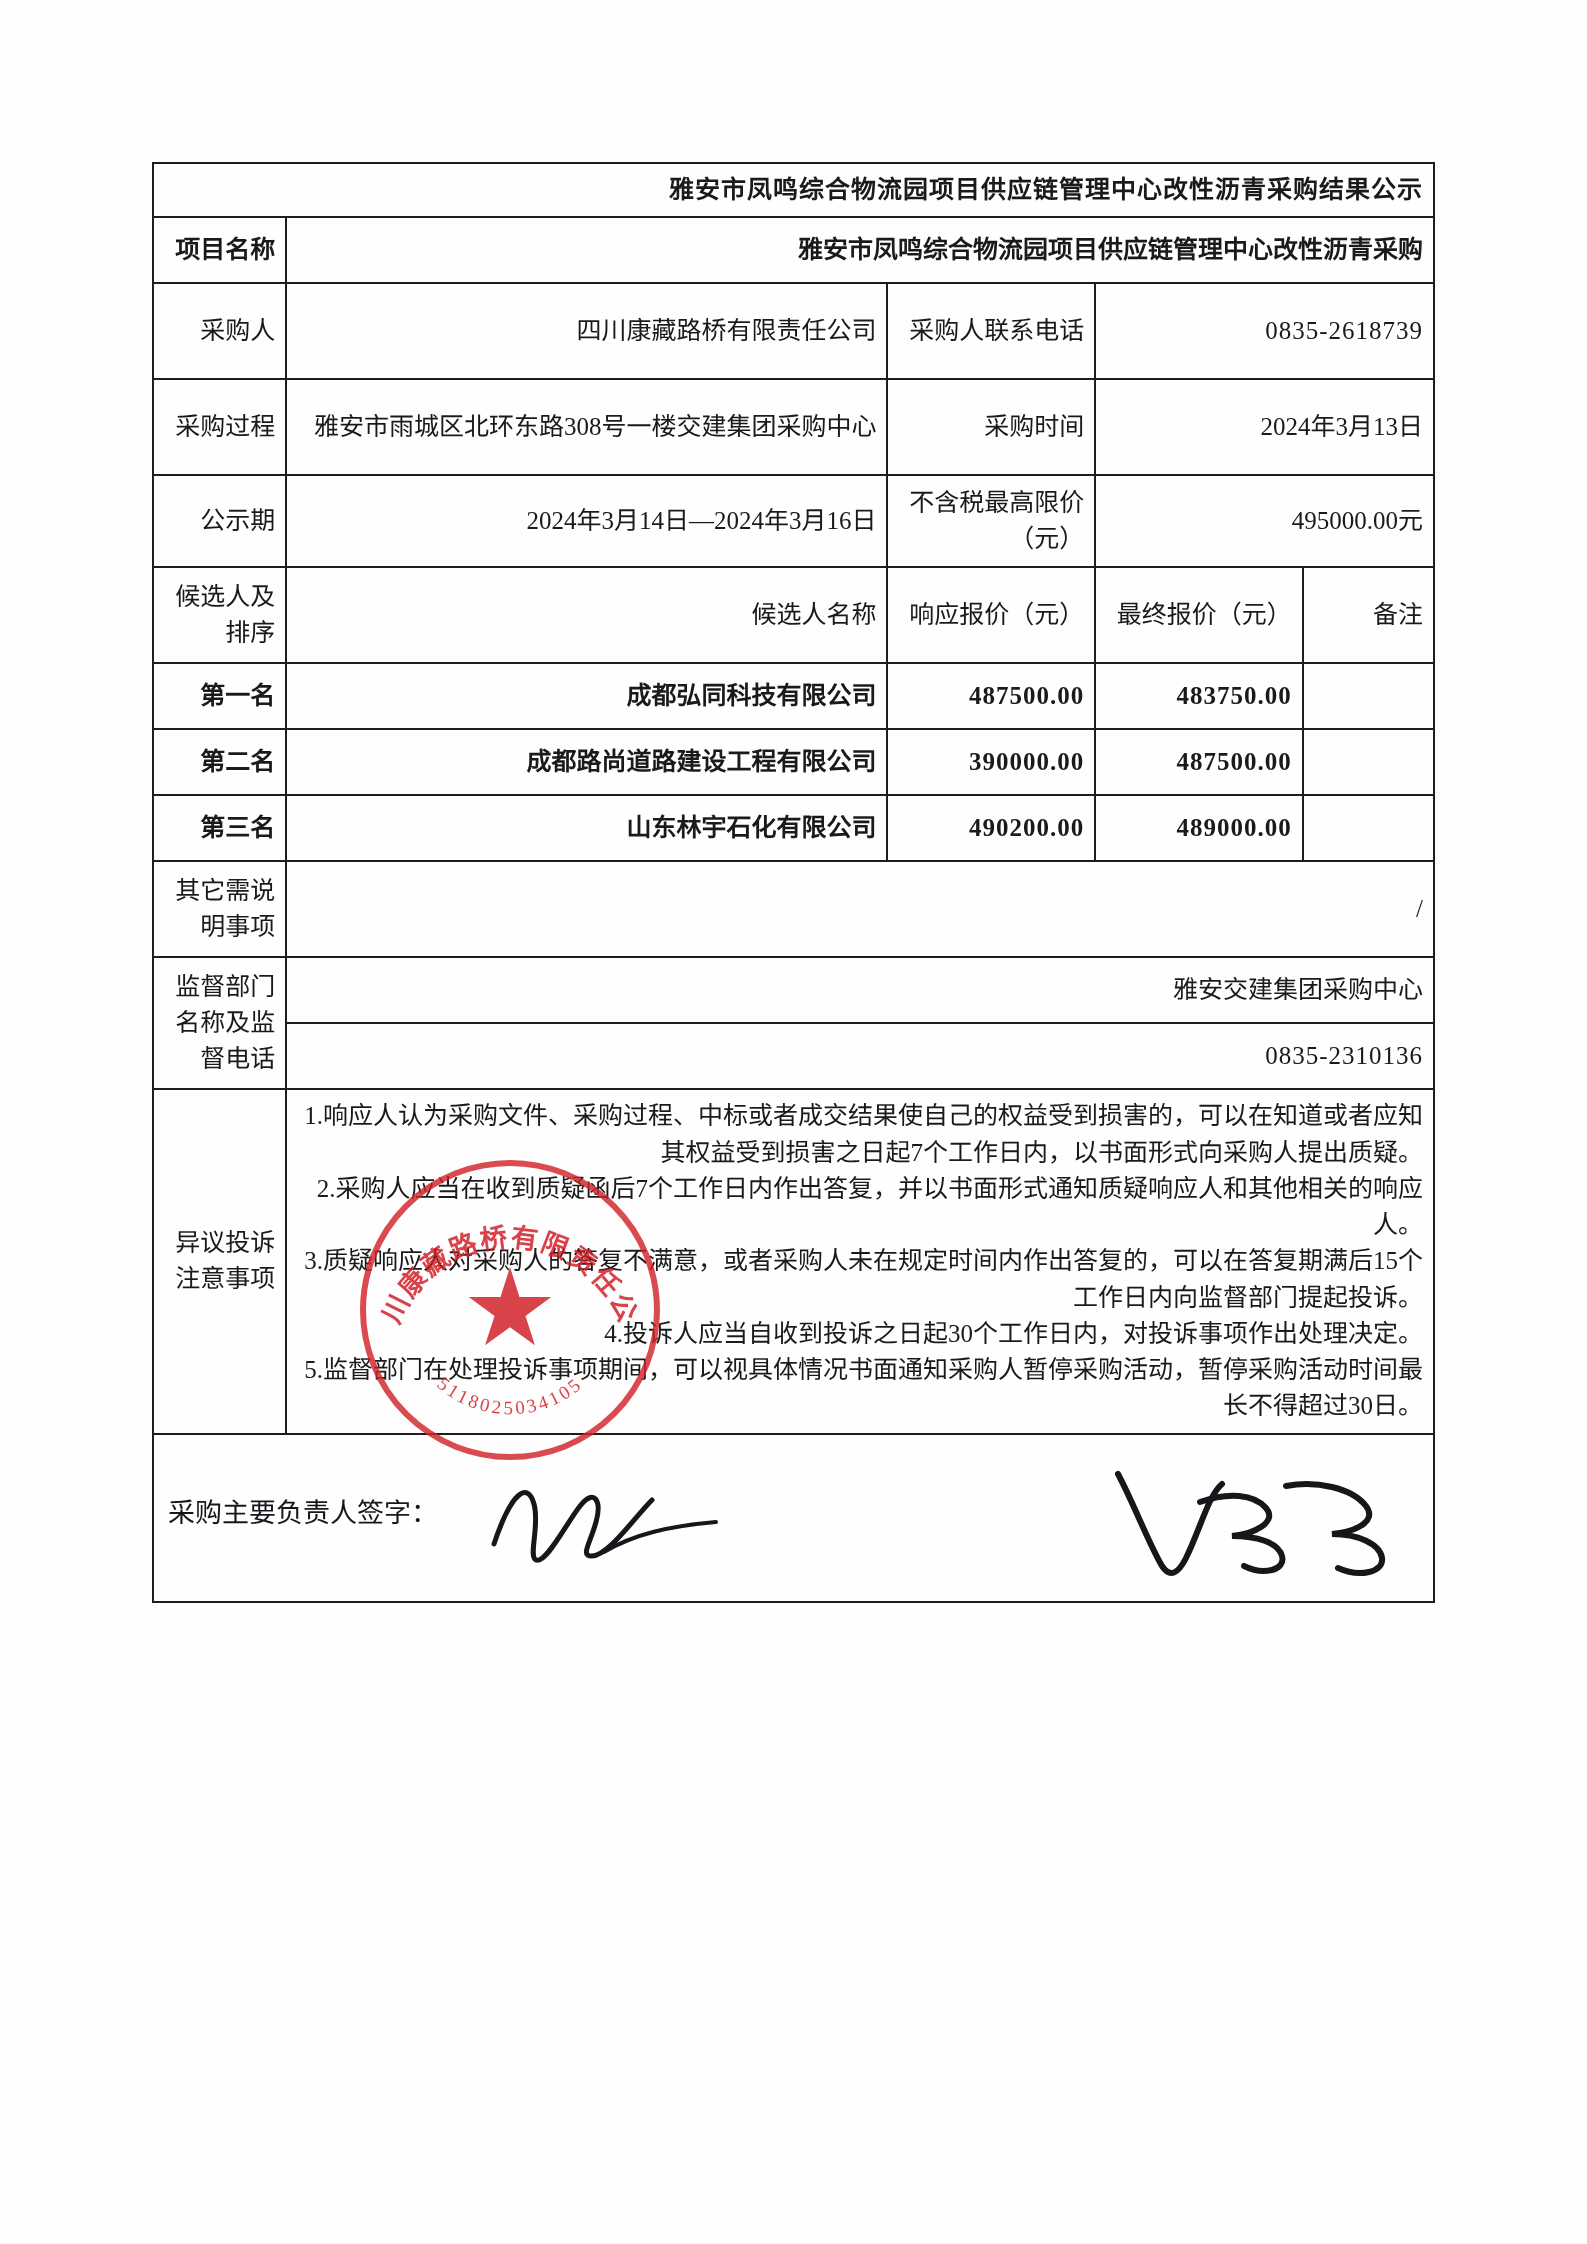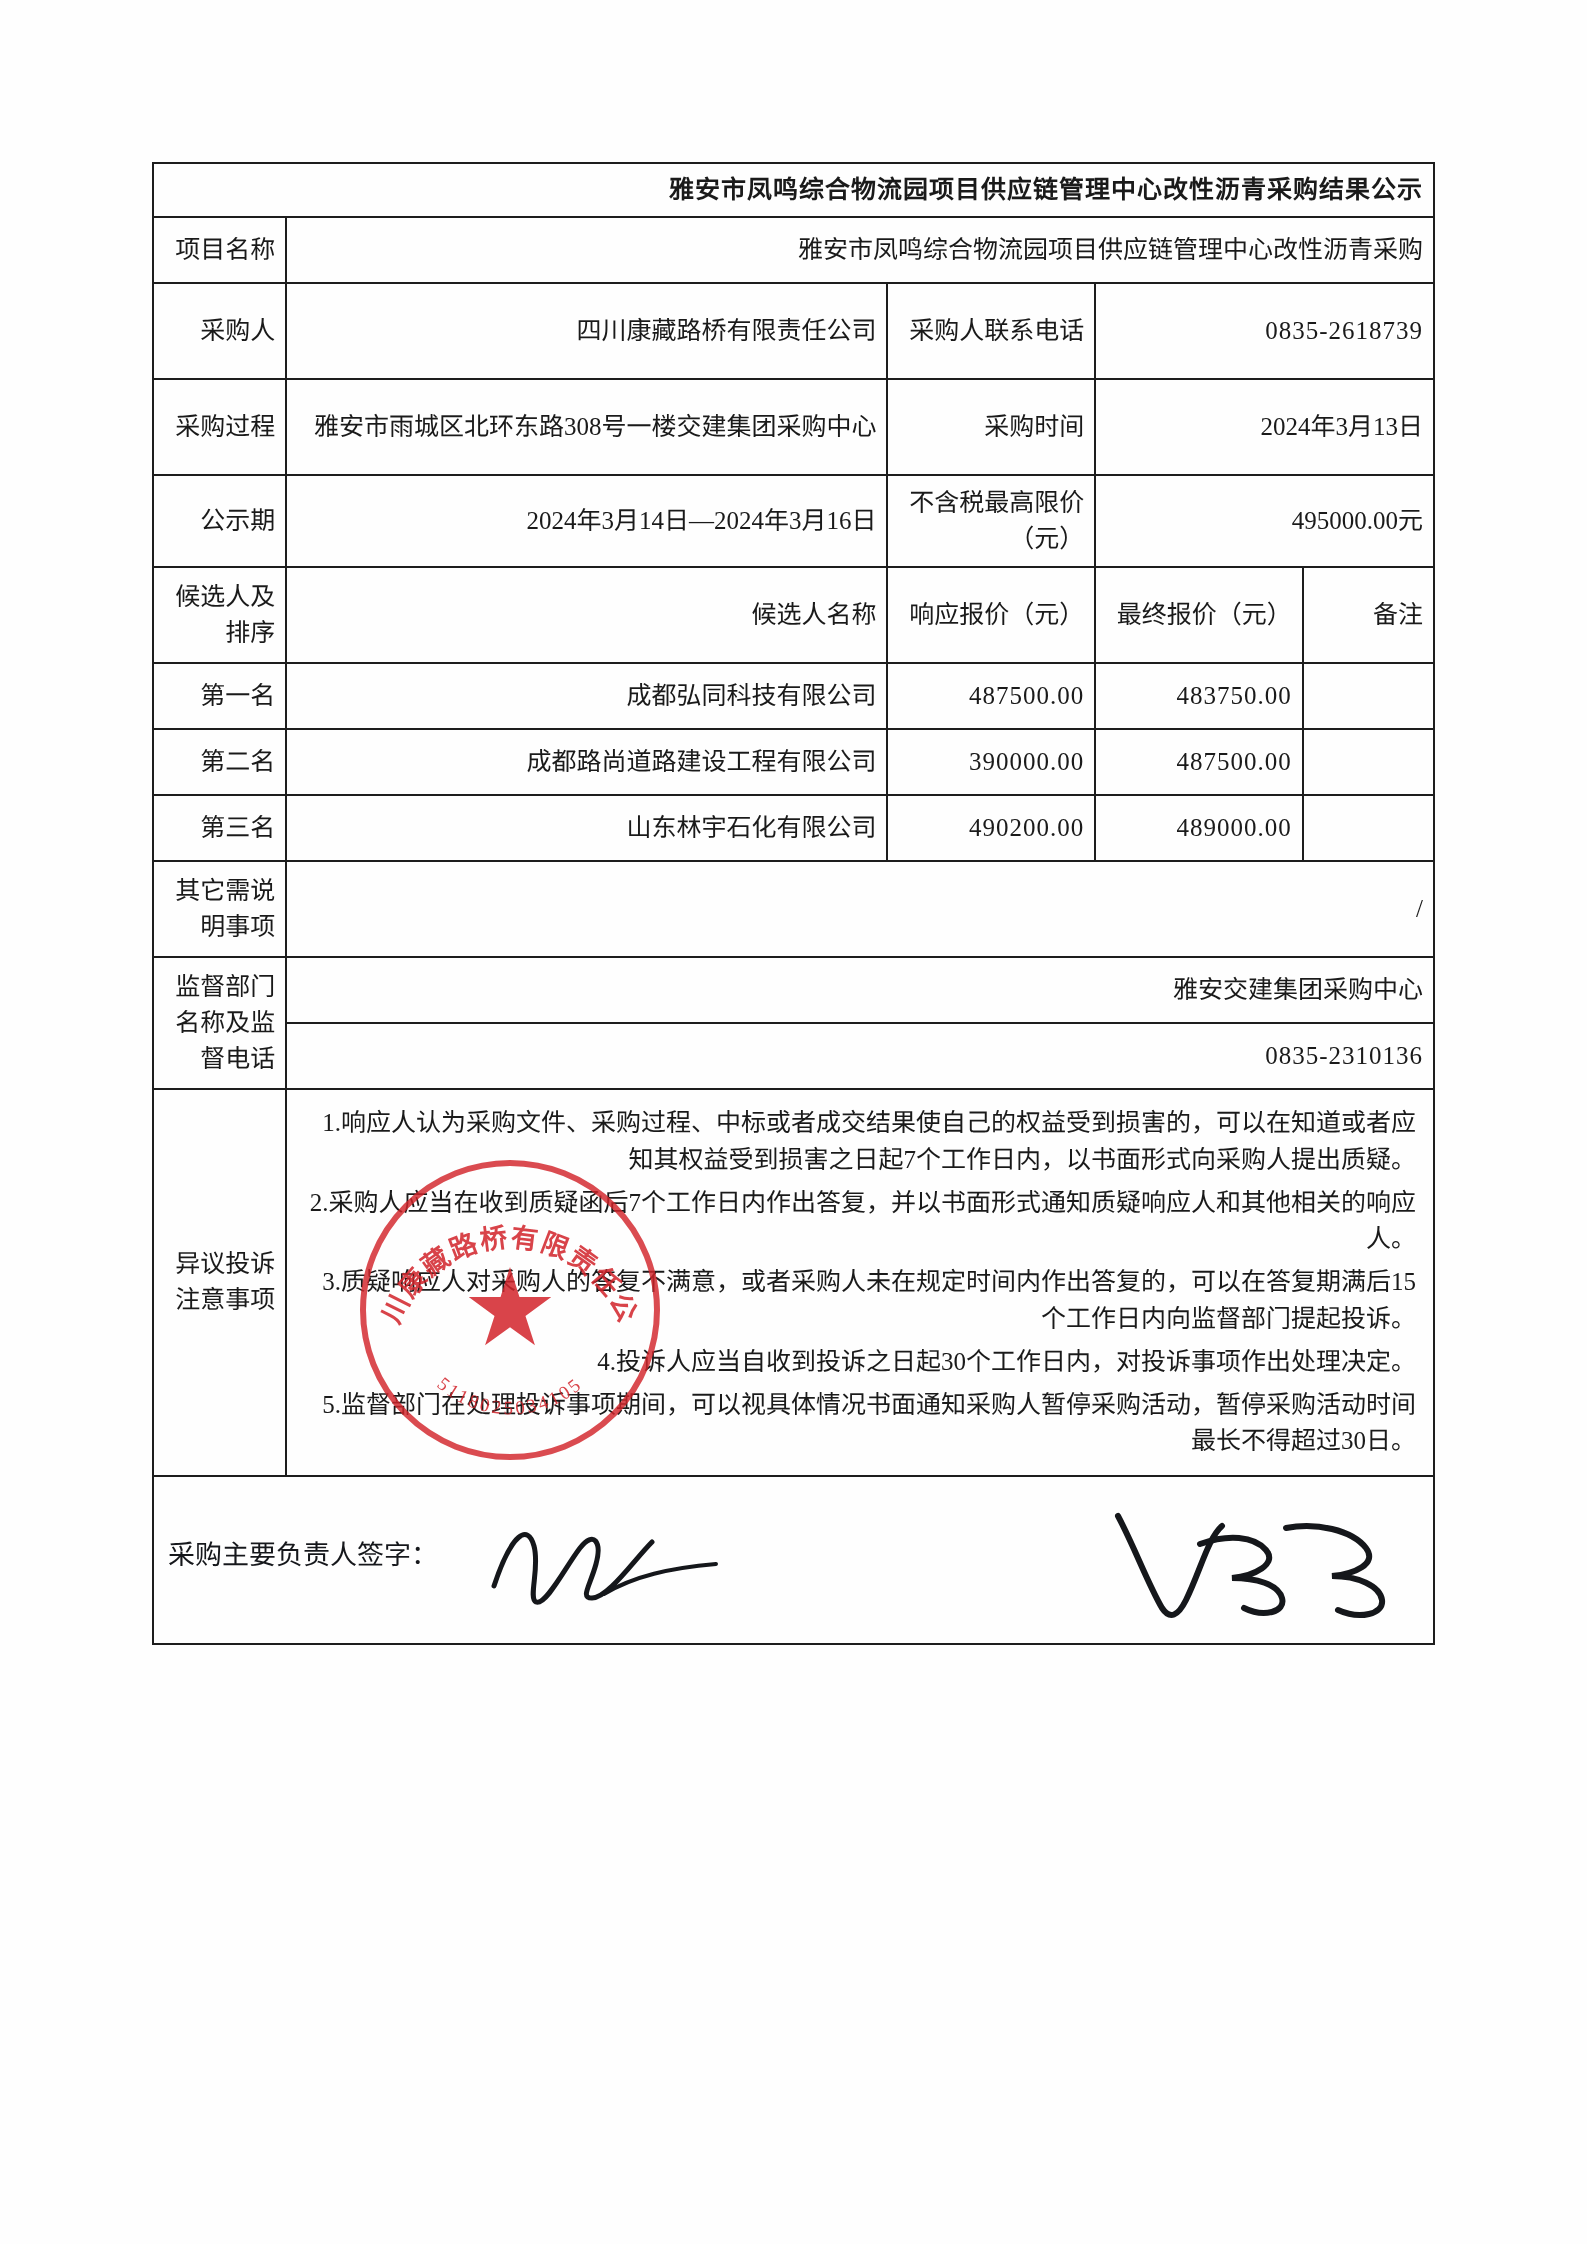--- a/index.html
+++ b/index.html
@@ -52,38 +52,38 @@
     letter-spacing: 1px;
     padding: 24px 10px 26px 10px;
   }
 
   .lbl {
     text-align: center;
     white-space: normal;
   }
   .ctr { text-align: center; }
   .lft { text-align: left; }
-  .row-h1 { height: 66px; }
+  .row-h1 { height: 66px; font-weight: bold; }
   .row-h2 { height: 96px; }
   .row-h3 { height: 92px; }
 
   .num {
     text-align: center;
     font-family: "Liberation Serif", "DejaVu Serif", serif;
     letter-spacing: 1px;
     margin-top: 36px;
   }
 
   .notes {
     font-size: 25px;
     line-height: 1.62;
     text-align: justify;
     padding: 14px 14px 14px 12px;
   }
-  .notes p { margin: 7px; }
+  .notes p { margin: 0; }
 
   .sign-row td {
     height: 150px;
     vertical-align: middle;
     margin-top: 20px;
   }
   .sign-label {
     font-size: 27px;
     padding-left: 14px;
   }

